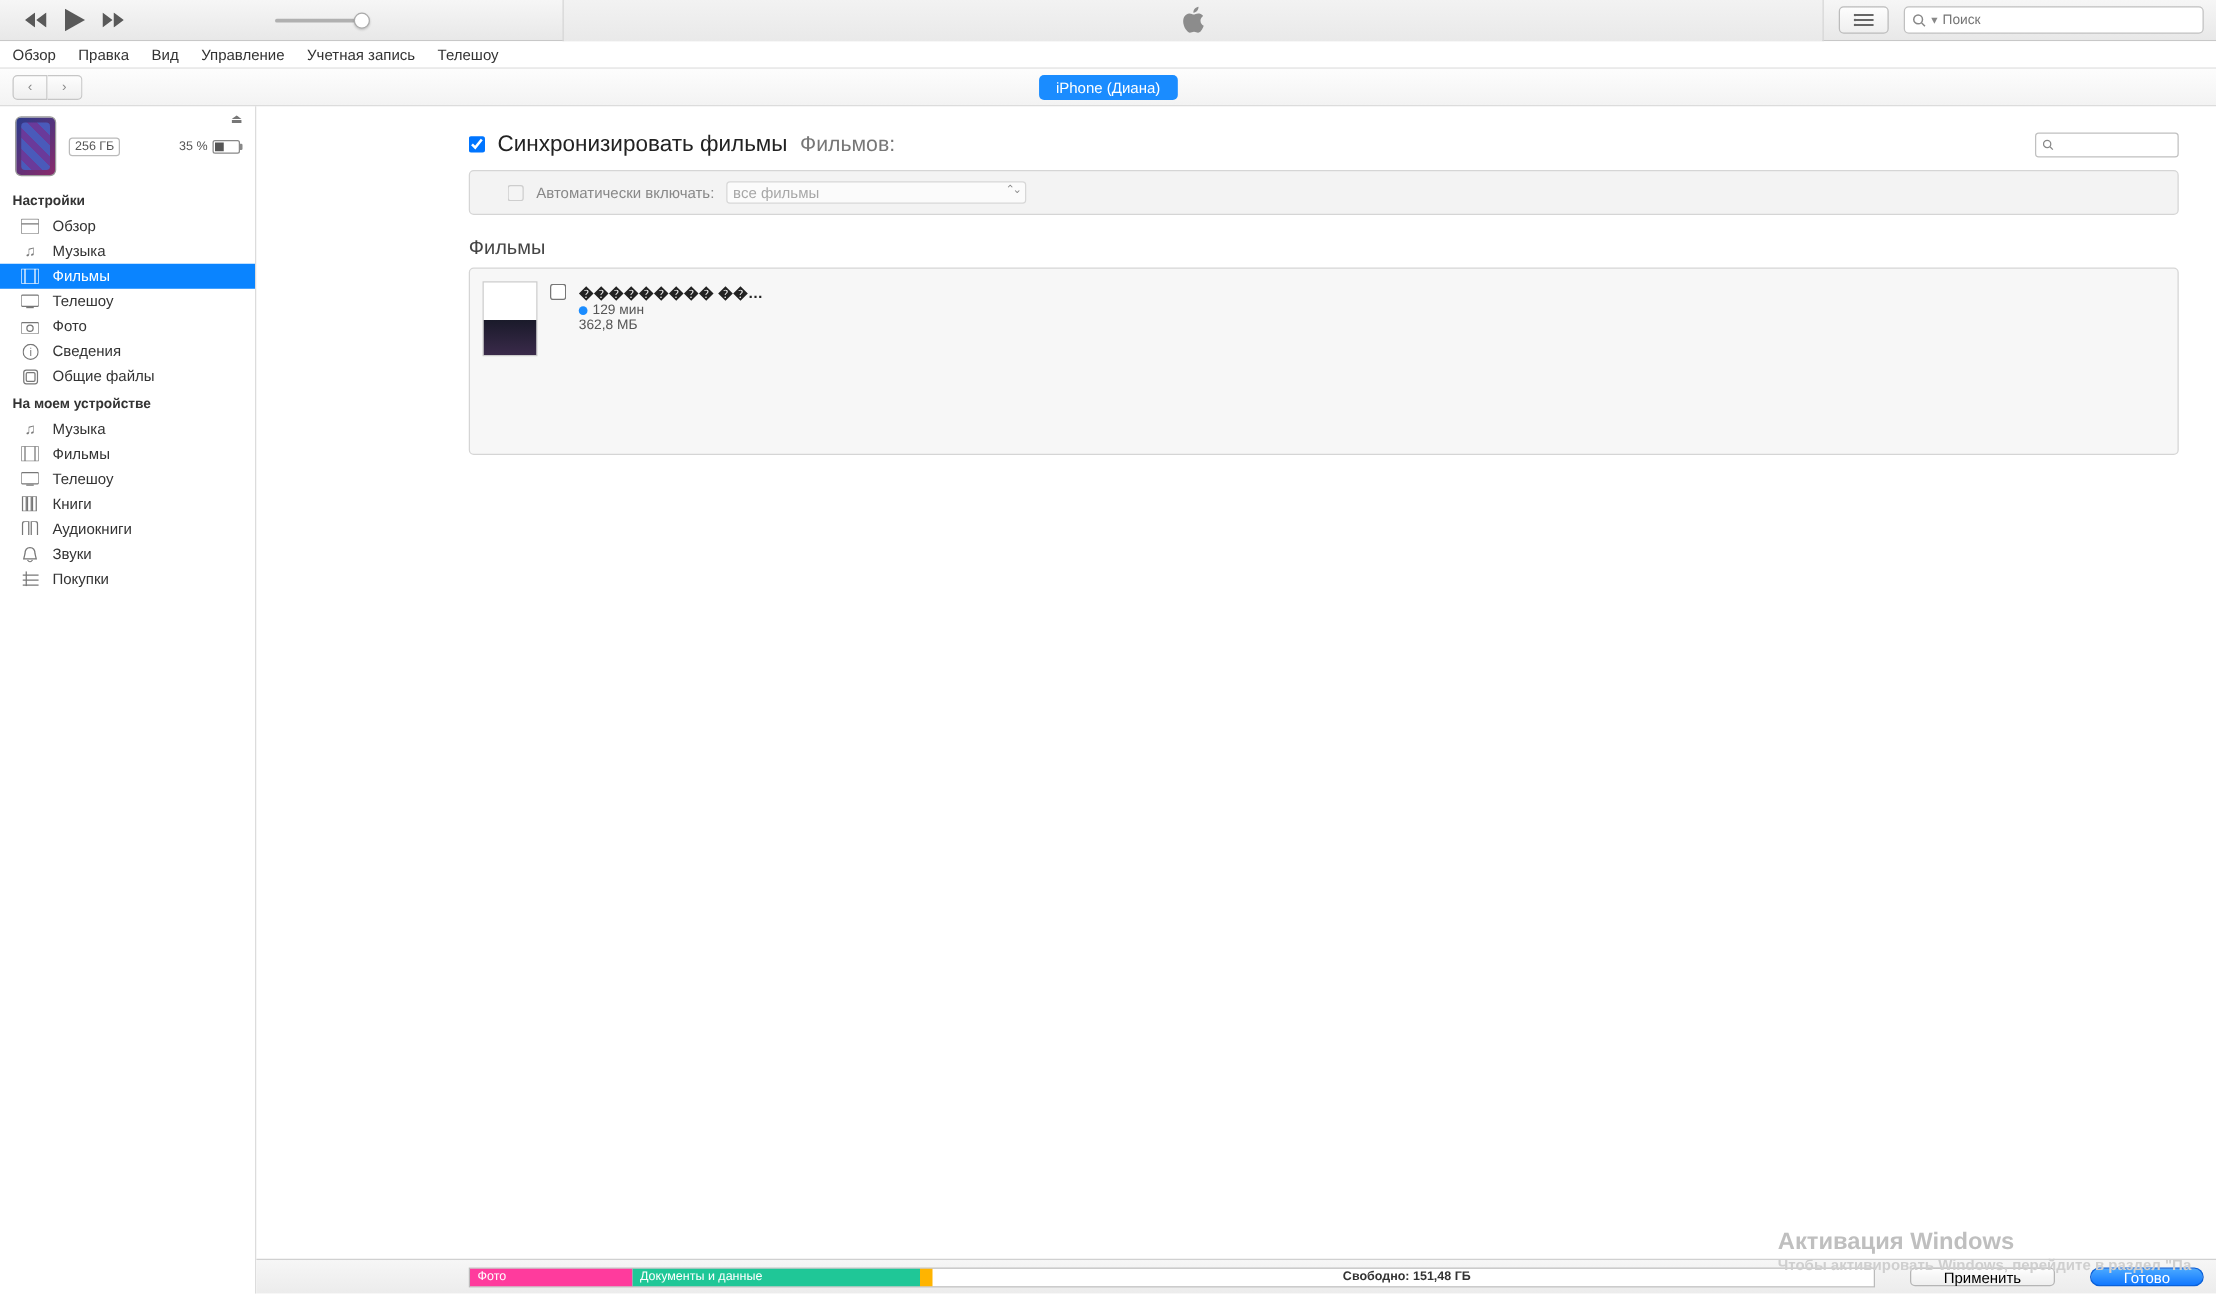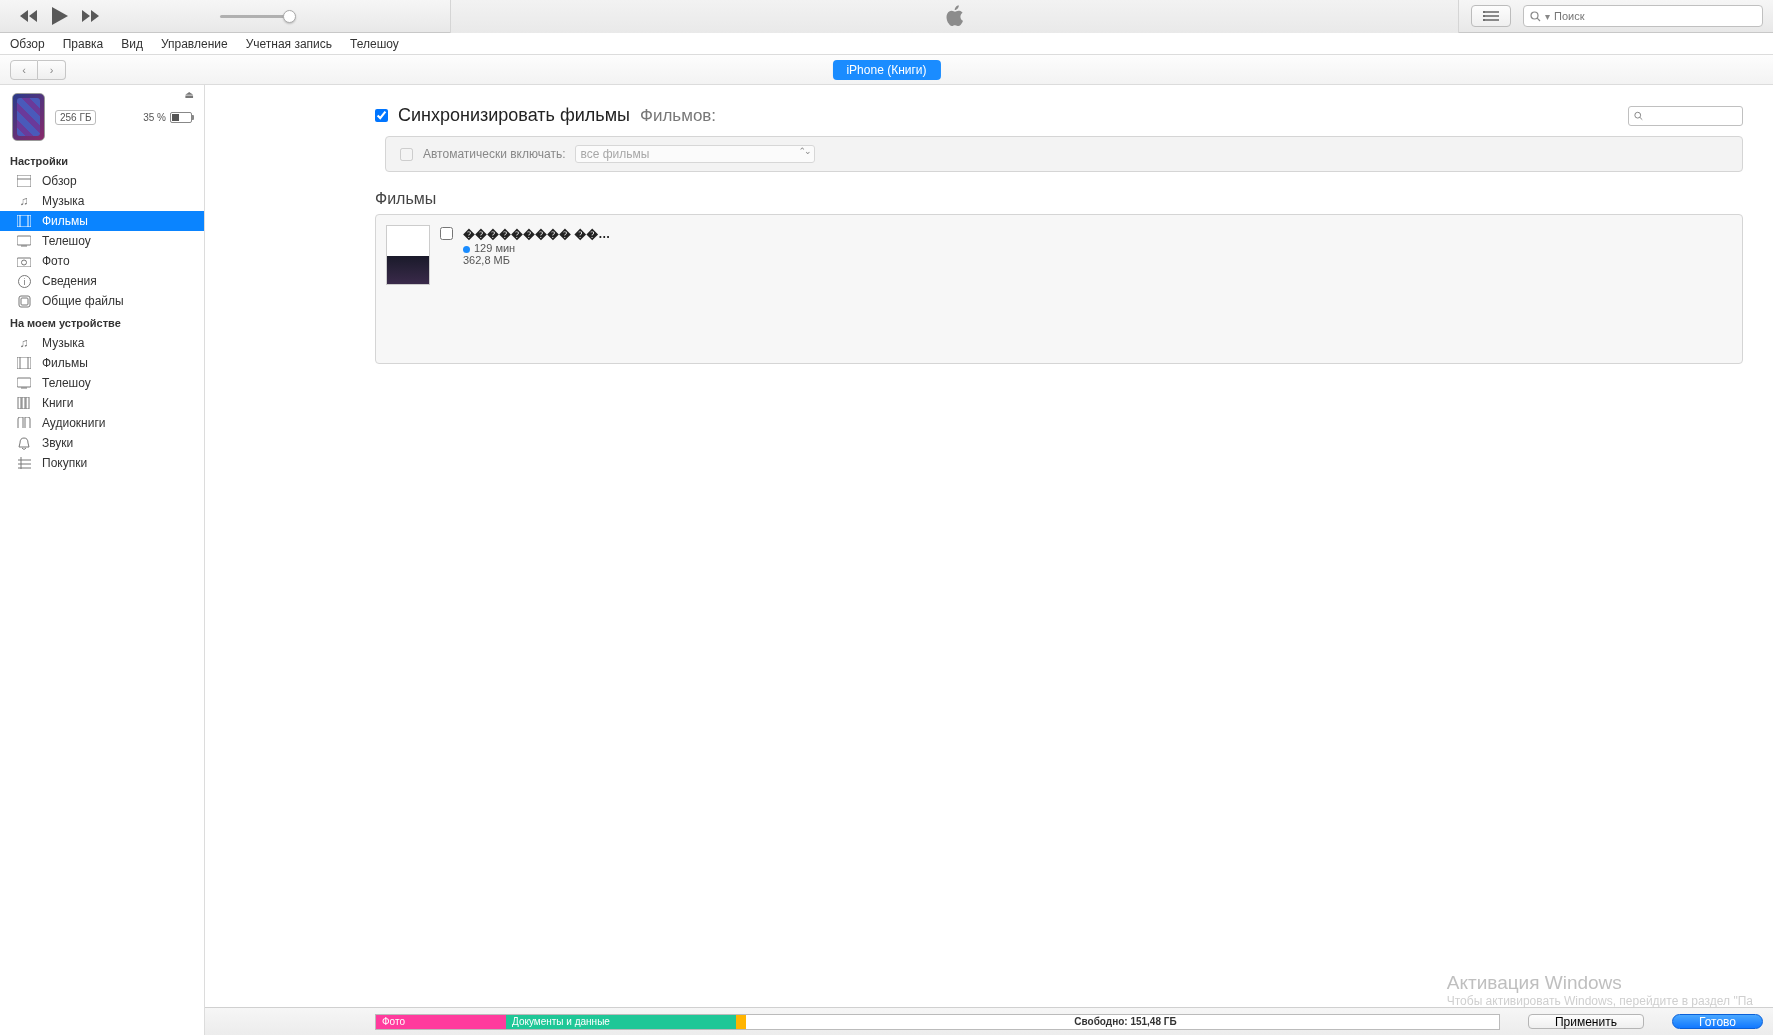--- a/index.html
+++ b/index.html
@@ -50,21 +50,21 @@
 .sb-item.selected .sb-icon { color:#fff; }
 
 .main { flex:1; display:flex; flex-direction:column; overflow:hidden; }
 .main-inner { flex:1; padding:20px 30px 0 170px; overflow:auto; }
 .sync-row { display:flex; align-items:center; gap:10px; }
 .sync-row h2 { font-size:18px; font-weight:500; color:#222; }
 .sync-row .count { font-size:17px; color:#777; }
 .local-search { margin-left:auto; width:115px; height:20px; border:1px solid #c0c0c0; border-radius:3px; display:flex; align-items:center; padding:0 5px; }
 .local-search input { border:none; outline:none; width:100%; font-size:11px; background:transparent; }
 
-.auto-box { margin-top:10px; border:1px solid #d5d5d5; border-radius:4px; background:#f3f3f3; padding:8px 14px; display:flex; align-items:center; gap:10px; font-size:12px; color:#888;margin-left:10px; }
+.auto-box { margin-top:10px; border:1px solid #d5d5d5; border-radius:4px; background:#f3f3f3; padding:8px 30px; display:flex; align-items:center; gap:10px; font-size:12px; color:#888; }
 .auto-box select { flex:0 0 240px; font-size:12px; border:1px solid #ccc; border-radius:3px; background:#fff; color:#888; padding:1px 4px; appearance:none; -webkit-appearance:none; position:relative; }
 .select-wrap { position:relative; flex:0 0 240px; }
 .select-wrap::after { content:"⌃⌄"; font-size:9px; letter-spacing:-2px; color:#888; position:absolute; right:6px; top:2px; line-height:8px; white-space:pre; }
 .select-wrap select{width:100%;}
 
 .films-h { font-size:16px; color:#444; margin-top:18px; margin-bottom:6px; }
 .films-box { border:1px solid #d5d5d5; border-radius:4px; background:#f7f7f7; min-height:150px; padding:10px; }
 .film-row { display:flex; gap:10px; align-items:flex-start; }
 .film-thumb { width:44px; height:60px; background:#fff; border:1px solid #ccc; display:flex; align-items:flex-end; }
 .film-thumb-inner { width:100%; height:28px; background:linear-gradient(#1a1a2a,#3a2a4a); }
@@ -76,21 +76,21 @@
 .footer { height: 28px; border-top:1px solid #d0d0d0; background:linear-gradient(#f6f6f6,#ececec); display:flex; align-items:center; padding:0 10px 0 170px; gap:0; }
 .storage { flex:1; height:16px; border:1px solid #bbb; background:#fff; display:flex; position:relative; font-size:10px; color:#333; }
 .seg { height:100%; display:flex; align-items:center; padding-left:6px; overflow:hidden; white-space:nowrap; }
 .seg.photo { background:#ff3b9d; width:130px; color:#fff; }
 .seg.docs { background:#1fc797; width:230px; color:#fff; }
 .seg.other { background:#ffb400; width:10px; }
 .seg.free { flex:1; justify-content:center; color:#333; font-weight:600; }
 .foot-btn { margin-left:28px; height:15px; padding:0 26px; font-size:12px; border:1px solid #b5b5b5; border-radius:4px; background:linear-gradient(#fdfdfd,#efefef); display:flex; align-items:center; }
 .foot-btn.primary { background:linear-gradient(#4aa8ff,#1178ff); color:#fff; border-color:#0a60d8;border-radius:10px; }
 
-.watermark { position:absolute; right:20px; bottom:27px; text-align:left; color:#bfbfbf; font-size:19px; pointer-events:none; }
+.watermark { position:absolute; right:20px; bottom:16px; text-align:left; color:#bfbfbf; font-size:19px; pointer-events:none;font-weight:bold; }
 .watermark .sub { font-size:12px; color:#cfcfcf; }
 
 input[type=checkbox]{ width:13px; height:13px; }
 </style>
 </head>
 <body>
 
 <div class="toolbar">
   <div class="play-controls">
     <span class="play-btn">
@@ -146,21 +146,21 @@
   <span>Управление</span>
   <span>Учетная запись</span>
   <span>Телешоу</span>
 </div>
 
 <div class="navrow">
   <div class="navbtns">
     <div class="navbtn">‹</div>
     <div class="navbtn">›</div>
   </div>
-  <div class="device-pill">iPhone (Книги)</div>
+  <div class="device-pill">iPhone (Диана)</div>
 </div>
 
 <div class="content">
   <div class="sidebar">
     <div class="device-head">
       <span class="eject">⏏</span>
       <div class="device-thumb"></div>
       <span class="cap-badge">256 ГБ</span>
       <span class="batt">
         <span>35 %</span>

